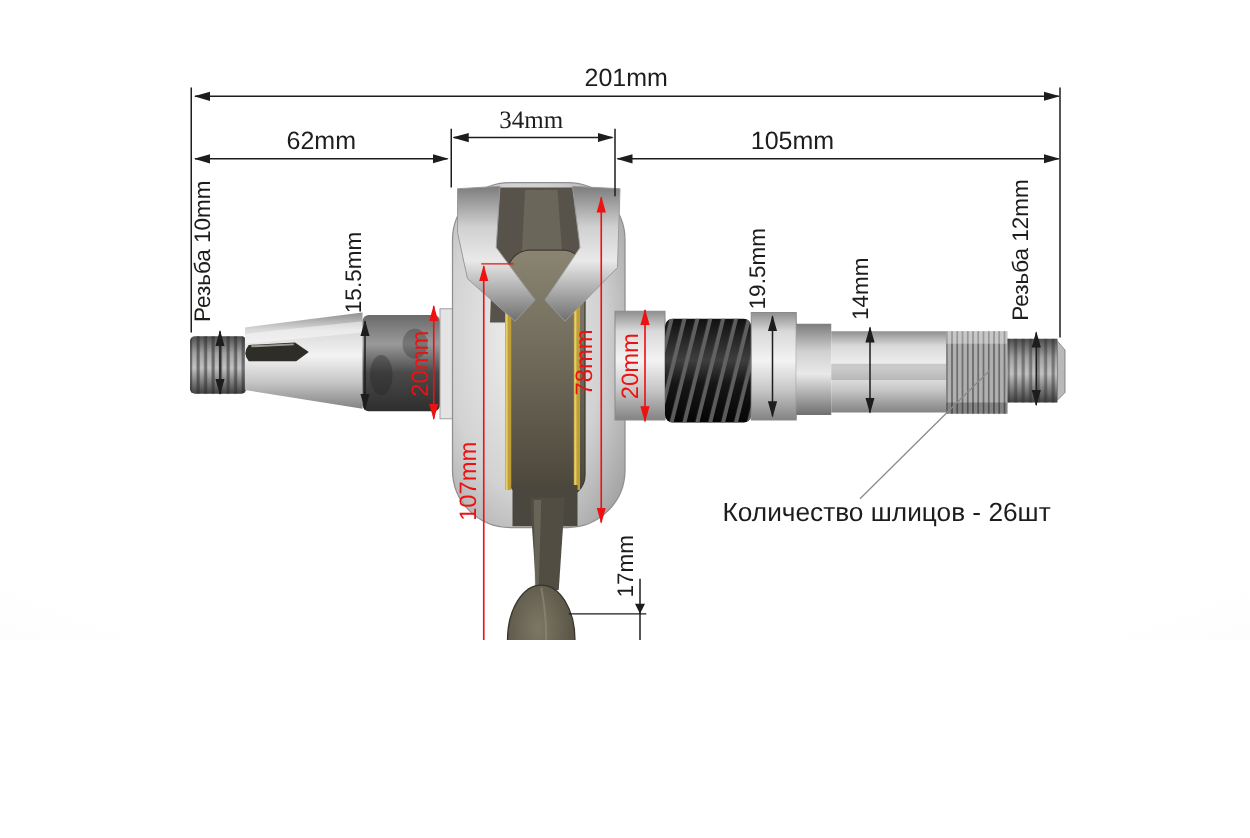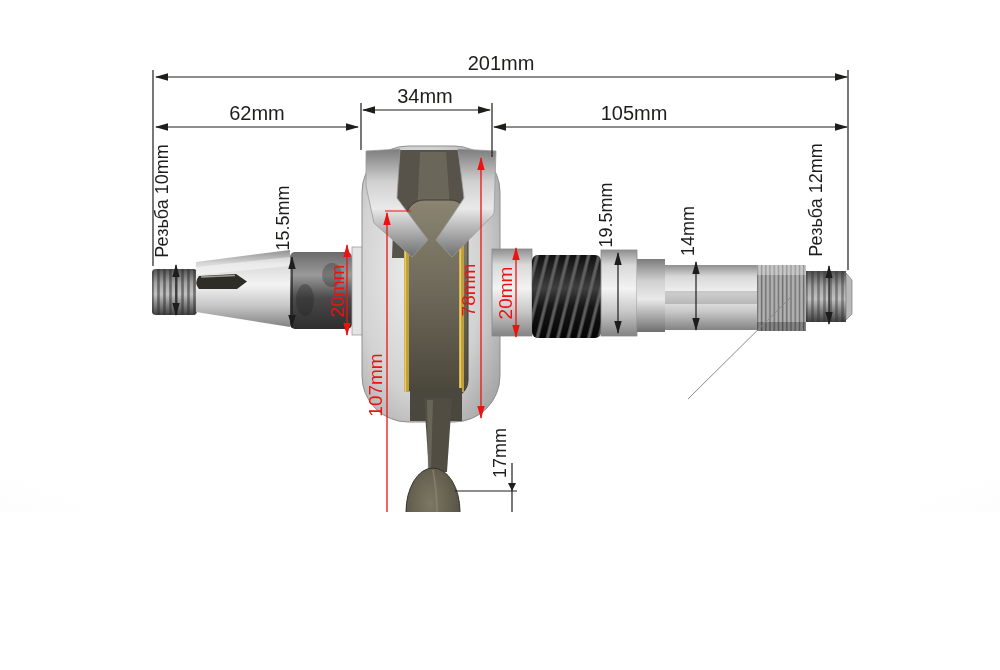--- a/index.html
+++ b/index.html
@@ -227,27 +227,28 @@
       <line x1="516" y1="248" x2="516" y2="337" marker-start="url(#ars)" marker-end="url(#ar)"></line>
       <line x1="481" y1="158" x2="481" y2="418" marker-start="url(#ars)" marker-end="url(#ar)"></line>
       <line x1="387" y1="213" x2="387" y2="548" marker-start="url(#ars)" marker-end="url(#ar)"></line>
       <line x1="385" y1="211" x2="411" y2="211" stroke-width="1"></line>
       <line x1="383" y1="552" x2="424" y2="552" stroke-width="1"></line>
     </g>
   </svg>
 
   <div class="hlabel" style="left:501px;top:73px;">201mm</div>
   <div class="hlabel" style="left:257px;top:123px;">62mm</div>
-  <div class="hlabel" style="left:425px;top:106px;">34mm</div>
+  <div class="hlabel" style="left:425px;top:106px;font-family:Liberation Serif, serif;">34mm</div>
   <div class="hlabel" style="left:634px;top:123px;">105mm</div>
 
   <div class="vlabel" style="left:162px;top:201px;">Резьба 10mm</div>
   <div class="vlabel" style="left:283px;top:218px;">15.5mm</div>
   <div class="vlabel red" style="left:337px;top:291px;">20mm</div>
   <div class="vlabel red" style="left:468px;top:290px;">78mm</div>
   <div class="vlabel red" style="left:375px;top:385px;">107mm</div>
   <div class="vlabel red" style="left:505px;top:293px;">20mm</div>
   <div class="vlabel" style="left:606px;top:215px;">19.5mm</div>
   <div class="vlabel" style="left:688px;top:231px;">14mm</div>
   <div class="vlabel" style="left:816px;top:200px;">Резьба 12mm</div>
   <div class="vlabel" style="left:500px;top:453px;">17mm</div>
 
+  <div class="note" style="left:578px;top:399px;">Количество шлицов - 26шт</div>
 </div>
 
 </body></html>

